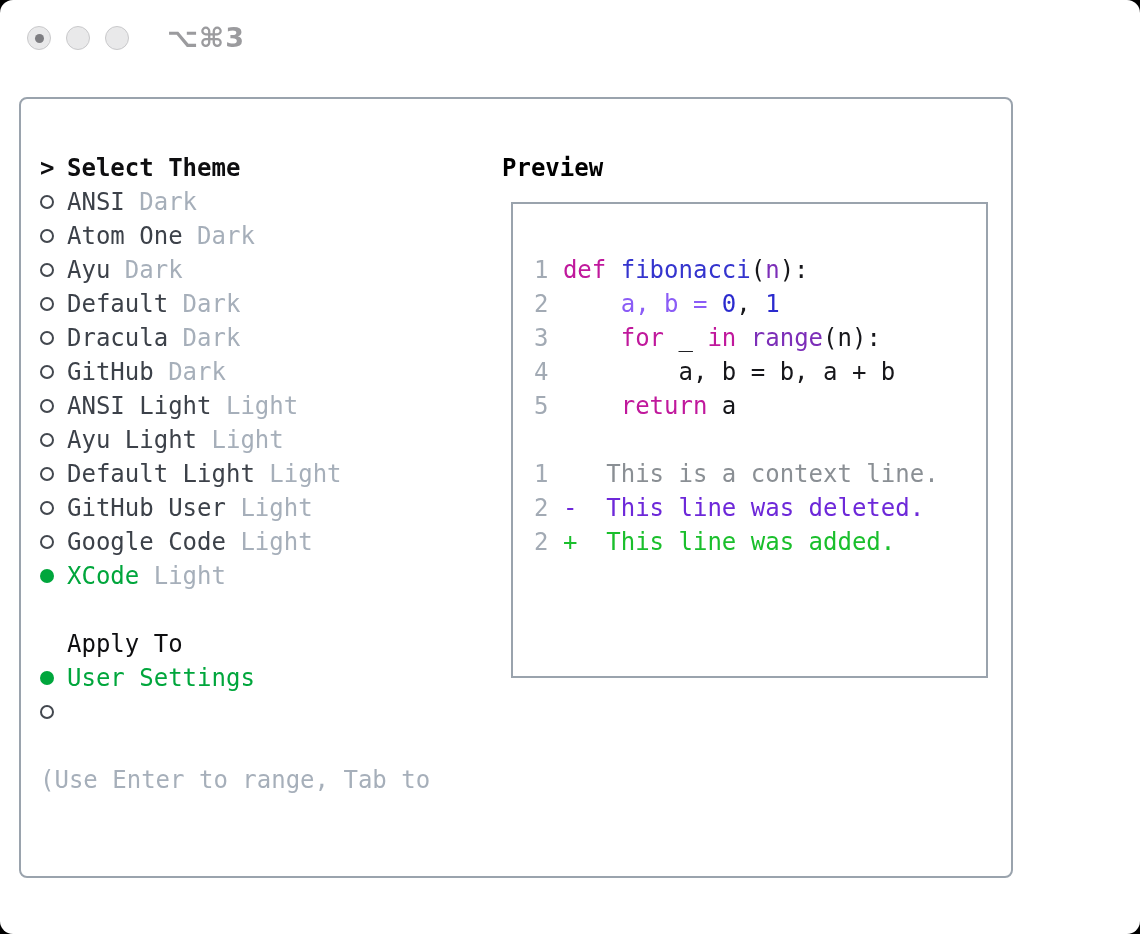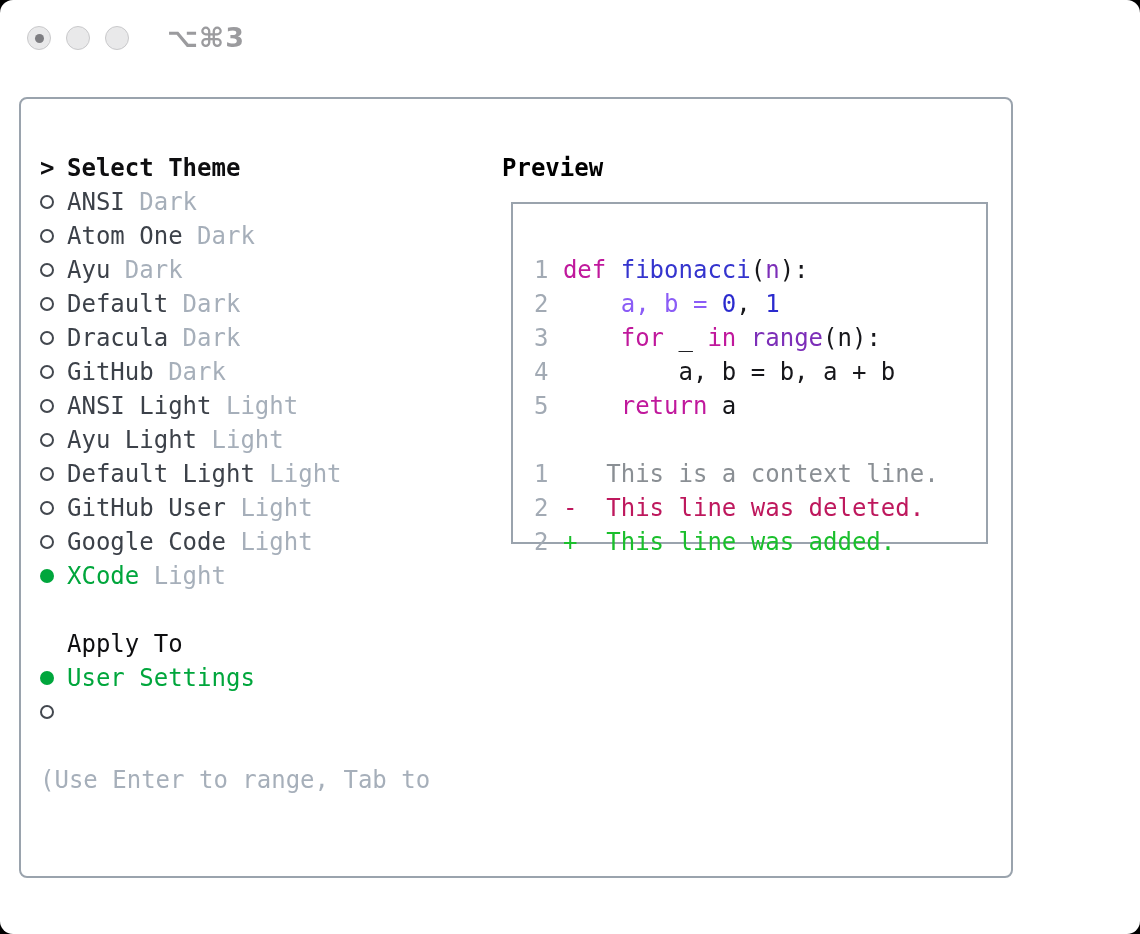--- a/index.html
+++ b/index.html
@@ -20,21 +20,21 @@
   
   .theme-list{position:absolute;left:19px;top:52px;font-size:24px;}
   .row{display:flex;align-items:center;height:34px;white-space:pre;}
   .marker{width:27px;display:flex;align-items:center;flex:0 0 27px;}
   .circ{width:14px;height:14px;border-radius:50%;box-sizing:border-box;border:2px solid #43484F;}
   .circ.sel{border:none;}
   .cursor{font-weight:bold;}
   
   .preview-title{position:absolute;left:481px;top:52px;height:34px;line-height:34px;
                  font-size:24px;font-weight:bold;}
-  .preview-box{position:absolute;left:490px;top:103px;width:477px;height:342px;box-sizing:border-box;
+  .preview-box{position:absolute;left:490px;top:103px;width:477px;height:476px;box-sizing:border-box;
                border:2px solid #9AA3AD;background:#fff;}
   .code{position:absolute;left:21px;top:49px;font-size:24px;}
   .codeline{height:34px;line-height:34px;white-space:pre;}
 </style>
 </head>
 <body>
 
 <div class="screen">
 
   <div class="titlebar">
@@ -71,19 +71,19 @@
     <div class="preview-title">Preview</div>
     <div class="preview-box">
       <div class="code">
           <div class="codeline"><span style="color: rgb(162, 170, 180);">1 </span><span style="color: rgb(192, 24, 156);">def</span><span style="color: rgb(22, 22, 26);"> </span><span style="color: rgb(52, 52, 206);">fibonacci</span><span style="color: rgb(22, 22, 26);">(</span><span style="color: rgb(124, 46, 184);">n</span><span style="color: rgb(22, 22, 26);">):</span></div>
           <div class="codeline"><span style="color: rgb(162, 170, 180);">2 </span><span style="color: #8b5cf6;">    a, b = </span><span style="color: rgb(43, 43, 206);">0</span><span style="color: rgb(22, 22, 26);">, </span><span style="color: rgb(43, 43, 206);">1</span></div>
           <div class="codeline"><span style="color: rgb(162, 170, 180);">3 </span><span style="color: rgb(22, 22, 26);">    </span><span style="color: rgb(192, 24, 156);">for</span><span style="color: rgb(22, 22, 26);"> _ </span><span style="color: rgb(192, 24, 156);">in</span><span style="color: rgb(22, 22, 26);"> </span><span style="color: rgb(124, 46, 184);">range</span><span style="color: rgb(22, 22, 26);">(n):</span></div>
           <div class="codeline"><span style="color: rgb(162, 170, 180);">4 </span><span style="color: rgb(22, 22, 26);">        a, b = b, a + b</span></div>
           <div class="codeline"><span style="color: rgb(162, 170, 180);">5 </span><span style="color: rgb(22, 22, 26);">    </span><span style="color: rgb(192, 24, 156);">return</span><span style="color: rgb(22, 22, 26);"> a</span></div>
           <div class="codeline"></div>
           <div class="codeline"><span style="color: rgb(162, 170, 180);">1 </span><span style="color: rgb(138, 143, 148);">   This is a context line.</span></div>
-          <div class="codeline"><span style="color: rgb(162, 170, 180);">2 </span><span style="color: #be185d;">-  This line was deleted.</span></div>
+          <div class="codeline"><span style="color: rgb(162, 170, 180);">2 </span><span style="color: #6d28d9;">-  This line was deleted.</span></div>
           <div class="codeline"><span style="color: rgb(162, 170, 180);">2 </span><span style="color: rgb(26, 191, 44);">+  This line was added.</span></div>
         </div>
     </div>
   </div>
 
 </div>
 
 </body></html>

